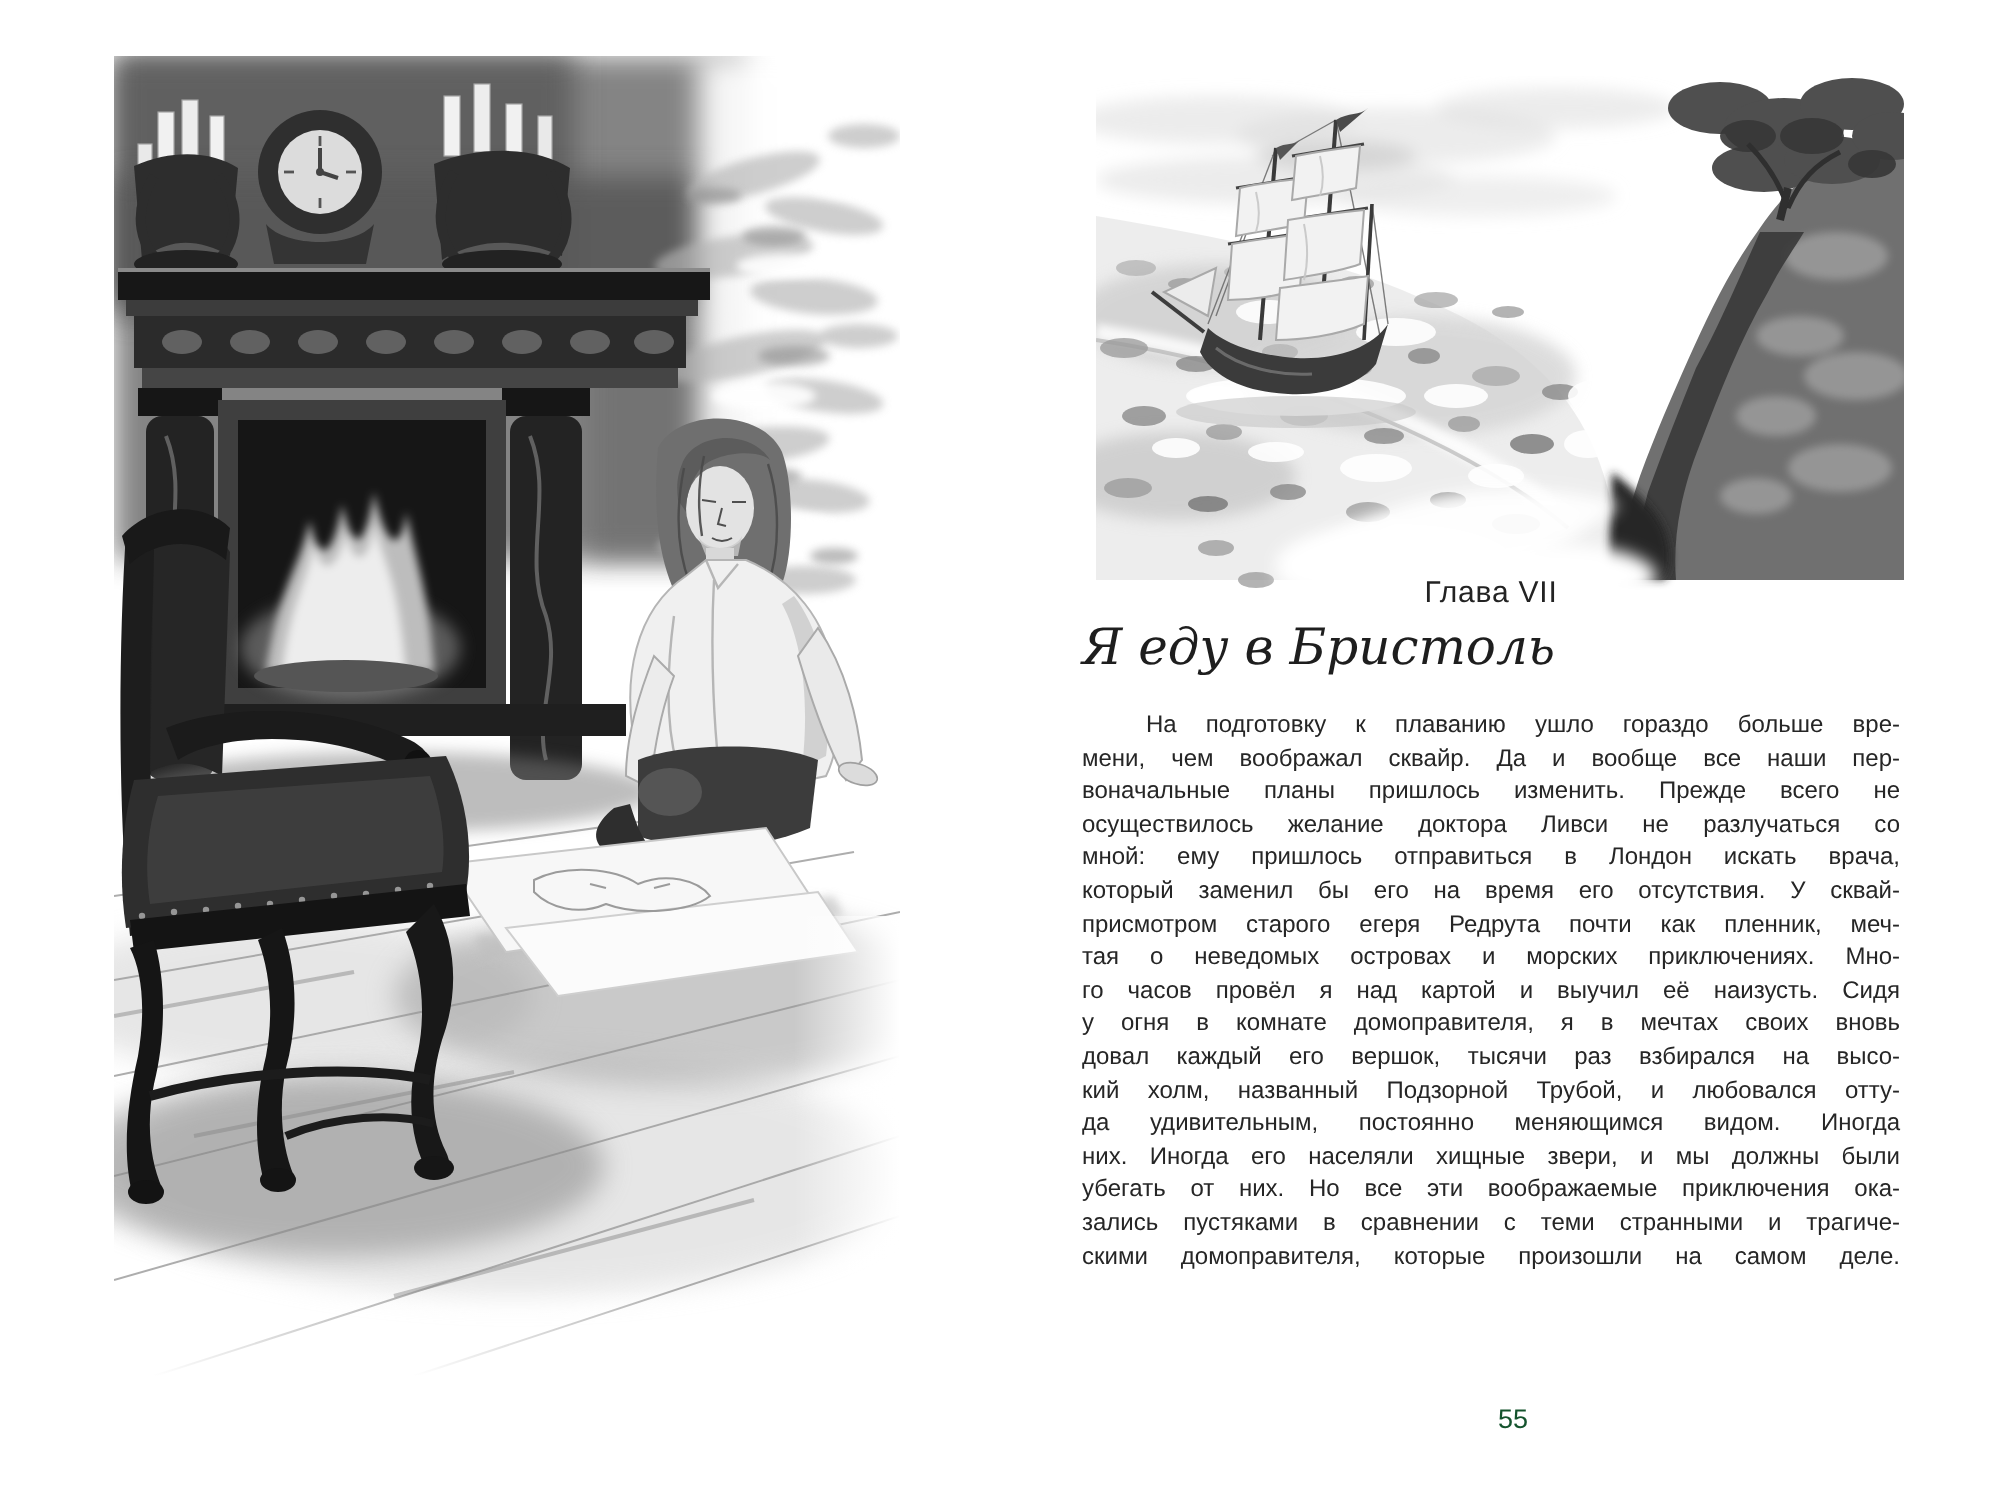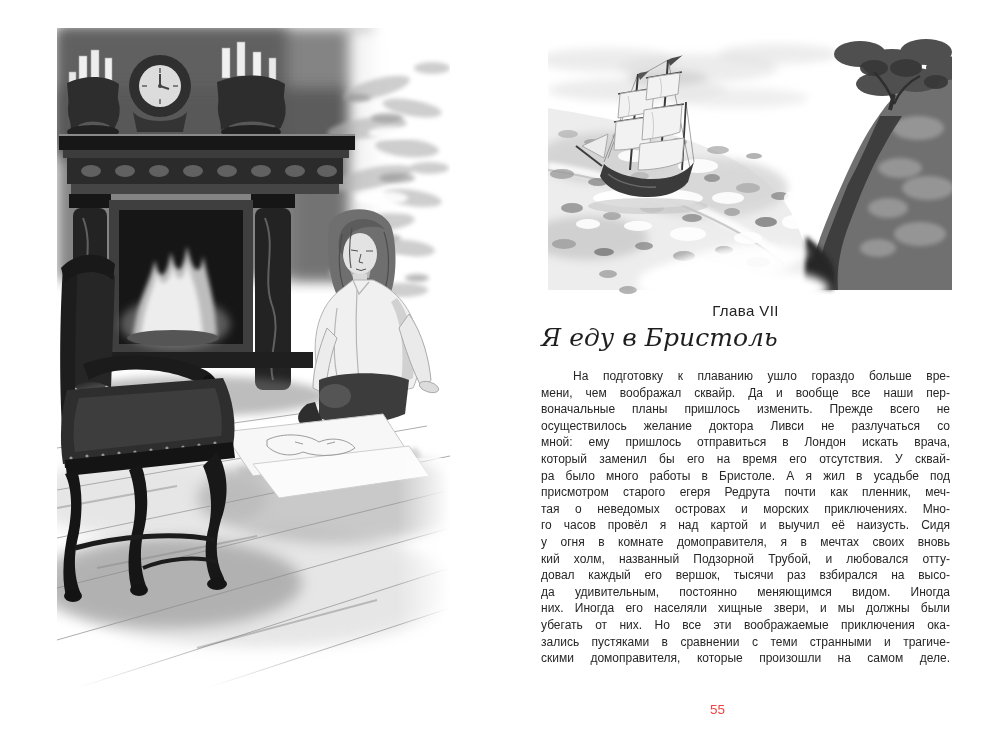--- a/index.html
+++ b/index.html
@@ -3,36 +3,36 @@
 <meta charset="utf-8">
 <style>
   html,body { margin:0; padding:0; }
   body {
     width:1001px; height:751px; position:relative; overflow:hidden;
     background:#ffffff; color:#1f1f1f;
     font-family:"Liberation Sans", sans-serif;
   }
   .ill { position:absolute; }
   .ill svg { display:block; }
-  .text-col { position:absolute; left:541px; top:302px; width:409px; }
+  .text-col { position:absolute; left:541px; top:288px; width:409px; }
   .chapter-label {
     margin:0 0 4px 0; text-align:center;
     font-size:15px; line-height:18px; font-weight:400; letter-spacing:.4px; color:#232323;
   }
   .chapter-title {
     margin:0 0 16px 0; 
     font-family:"DejaVu Serif", serif; font-style:italic; font-weight:400;
     font-size:25px; line-height:28px; color:#1e1e1e;
   }
   .bodytext { font-size:12px; line-height:16.6px; color:#262626; }
   .line { text-align:justify; text-align-last:justify; }
   .line.indent { padding-left:32px; }
   .pageno {
-    position:absolute; left:513px; top:702px; width:409px;
-    text-align:center; font-size:13.5px; color:#ef4444;
+    position:absolute; left:552px; top:702px; width:409px;
+    text-align:center; font-size:13.5px; color:#14532d;
   }
 </style>
 </head>
 <body>
 
 <figure class="ill" style="left:57px; top:28px; width:393px; height:660px; margin:0;">
   <svg width="393" height="660" viewBox="0 0 393 660">
     <defs>
       <filter id="Lb2" x="-30%" y="-30%" width="160%" height="160%">
           <feGaussianBlur stdDeviation="2"></feGaussianBlur>
@@ -426,27 +426,26 @@
 <section class="text-col">
   <h2 class="chapter-label">Глава VII</h2>
   <h1 class="chapter-title">Я еду в Бристоль</h1>
   <div class="bodytext">
     <div class="line indent">На подготовку к плаванию ушло гораздо больше вре-</div>
     <div class="line">мени, чем воображал сквайр. Да и вообще все наши пер-</div>
     <div class="line">воначальные планы пришлось изменить. Прежде всего не</div>
     <div class="line">осуществилось желание доктора Ливси не разлучаться со</div>
     <div class="line">мной: ему пришлось отправиться в Лондон искать врача,</div>
     <div class="line">который заменил бы его на время его отсутствия. У сквай-</div>
-    <div class="line">ра было много работы в Бристоле. А я жил в усадьбе под</div>
     <div class="line">присмотром старого егеря Редрута почти как пленник, меч-</div>
     <div class="line">тая о неведомых островах и морских приключениях. Мно-</div>
     <div class="line">го часов провёл я над картой и выучил её наизусть. Сидя</div>
     <div class="line">у огня в комнате домоправителя, я в мечтах своих вновь</div>
+    <div class="line">довал каждый его вершок, тысячи раз взбирался на высо-</div>
     <div class="line">кий холм, названный Подзорной Трубой, и любовался отту-</div>
-    <div class="line">довал каждый его вершок, тысячи раз взбирался на высо-</div>
     <div class="line">да удивительным, постоянно меняющимся видом. Иногда</div>
     <div class="line">них. Иногда его населяли хищные звери, и мы должны были</div>
     <div class="line">убегать от них. Но все эти воображаемые приключения ока-</div>
     <div class="line">зались пустяками в сравнении с теми странными и трагиче-</div>
     <div class="line">скими домоправителя, которые произошли на самом деле.</div>
   </div>
 </section>
 
 <div class="pageno">55</div>
 

